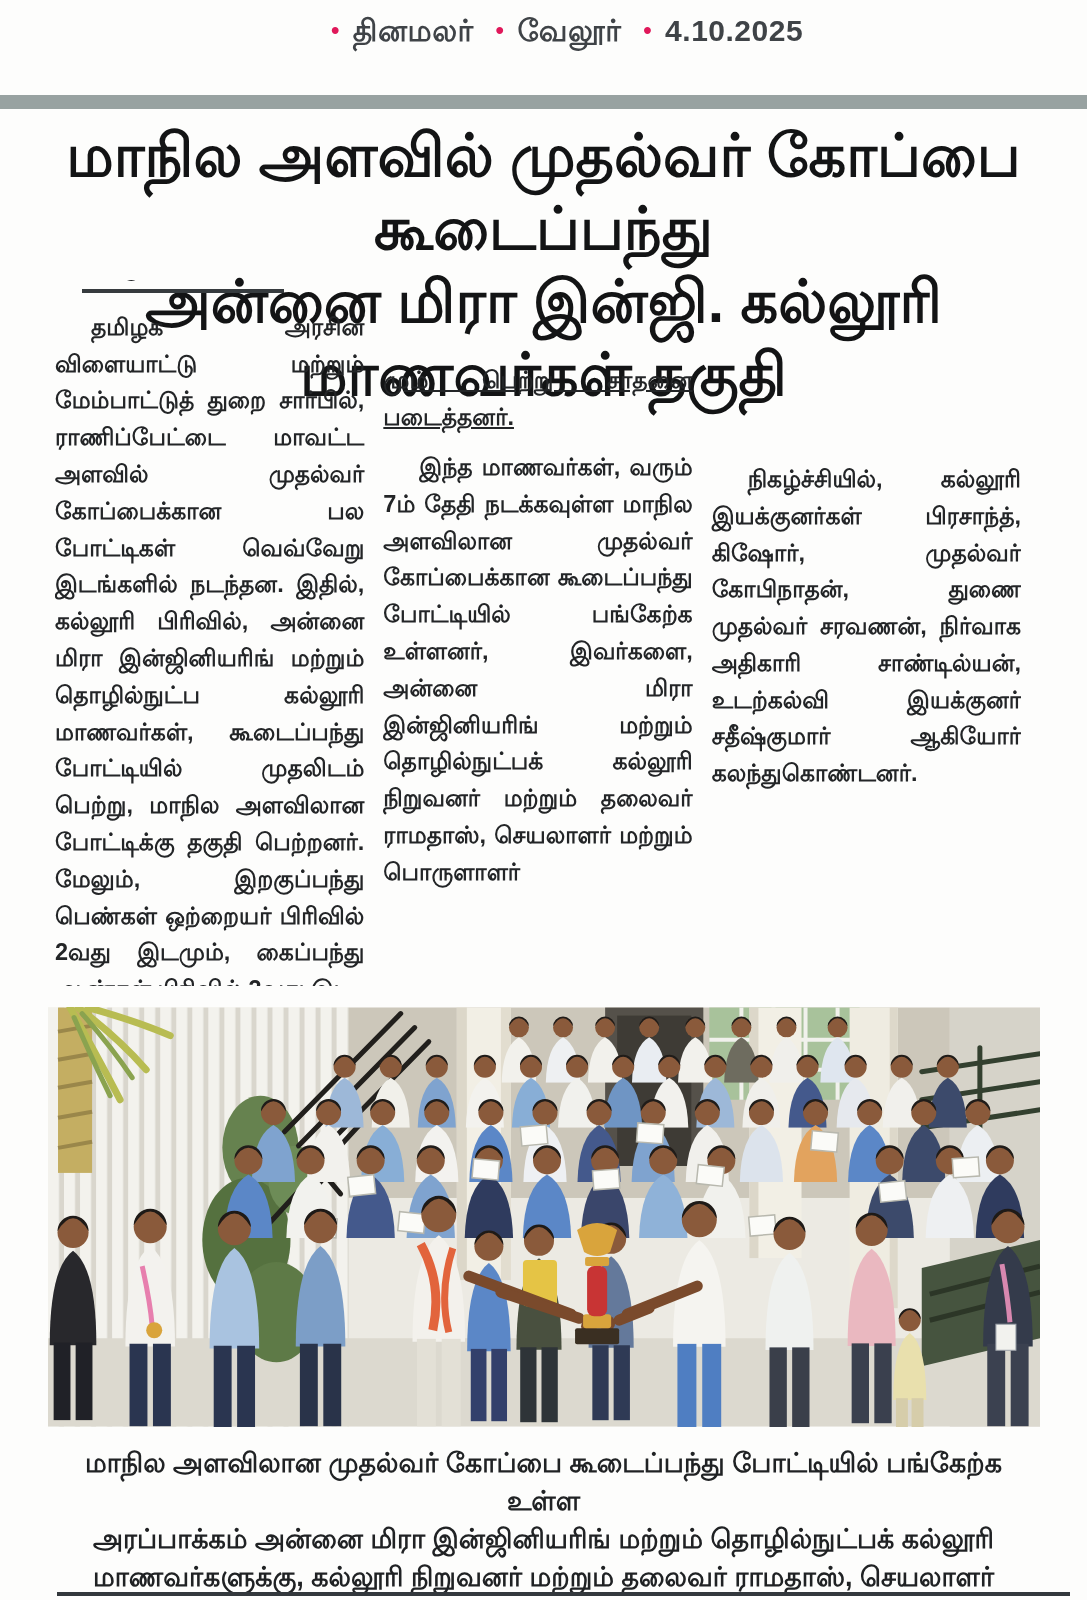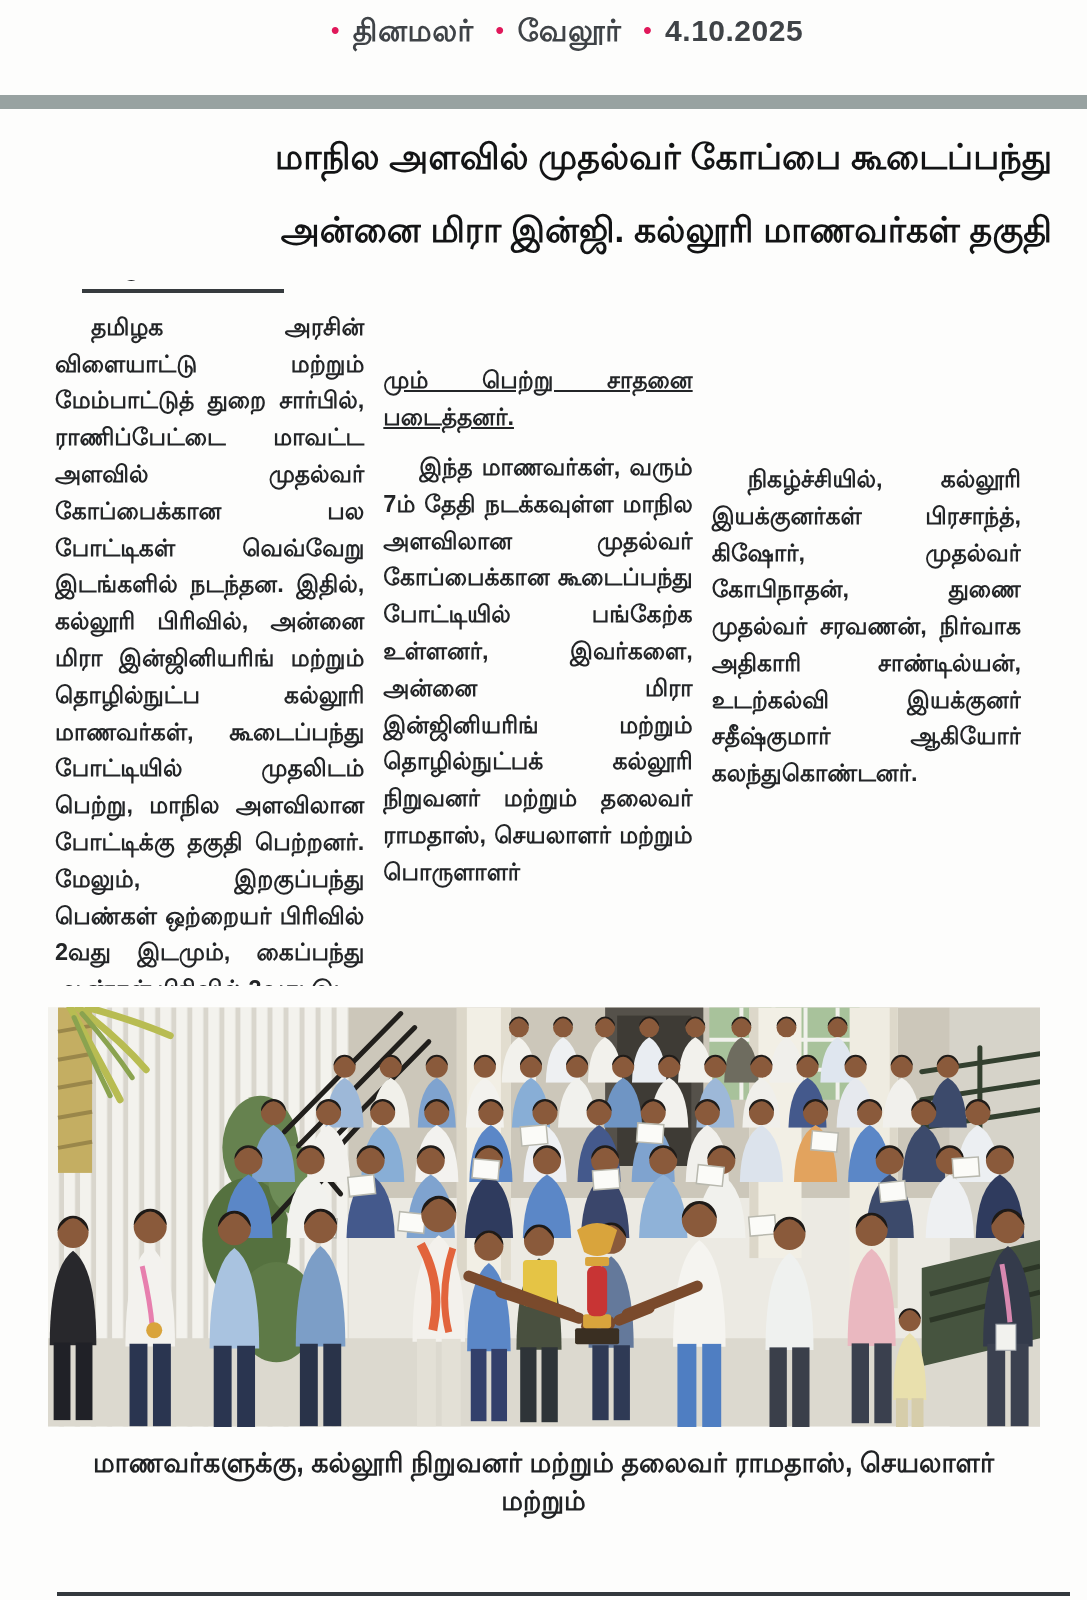--- a/index.html
+++ b/index.html
@@ -9,22 +9,22 @@
     font-family:"Liberation Sans", sans-serif;
   }
   .masthead{
     position:absolute;top:14px;left:17px;width:100%;
     text-align:center;font-size:30px;font-weight:bold;color:#3f4347;letter-spacing:.5px;
   }
   .masthead .dot{font-size:24px;vertical-align:3px;margin:0 13px;}
   .gray-bar{position:absolute;top:95px;left:0;width:1087px;height:14px;}
   .headline{
     position:absolute;top:120px;left:35px;width:1017px;
-    text-align:right;font-weight:bold;color:#131415;
-    font-size:35px;line-height:73px;letter-spacing:0;
+    text-align:center;font-weight:bold;color:#131415;
+    font-size:59px;line-height:73px;letter-spacing:0;
   }
   .columns{
     position:absolute;top:280px;left:55px;width:966px;height:706px;
     display:flex;gap:19px;overflow:hidden;align-items:center;
   }
   .col{
     flex:1 1 0;font-size:23.5px;line-height:36.8px;text-align:justify;
     font-weight:600;color:#232527;
   }
   .col p{margin:0 0 13px 0;text-indent:36px;}
@@ -284,18 +284,20 @@
         <rect x="526" y="320" width="44" height="16" rx="2" fill="#3a2f22"></rect>
         <rect x="534" y="306" width="28" height="14" rx="3" fill="#d9a43c"></rect>
         <rect x="538" y="258" width="20" height="50" rx="7" fill="#c83434"></rect>
         <rect x="536" y="249" width="24" height="9" rx="2" fill="#d9a43c"></rect>
         <path d="M528 222 q20 -14 40 0 l-7 22 q-13 8 -26 0 z" fill="#d9a43c"></path>
       </g>
     </svg>
   </figure>
 
   <div class="caption">
+    <div>மாநில அளவிலான முதல்வர் கோப்பை கூடைப்பந்து போட்டியில் பங்கேற்க உள்ள</div>
+    <div>அரப்பாக்கம் அன்னை மிரா இன்ஜினியரிங் மற்றும் தொழில்நுட்பக் கல்லூரி</div>
     <div>மாணவர்களுக்கு, கல்லூரி நிறுவனர் மற்றும் தலைவர் ராமதாஸ், செயலாளர் மற்றும்</div>
 
   </div>
 
   <div class="bottom-rule" style="background-color: rgb(51, 56, 60);"></div>
 </div>
 
 </body></html>

